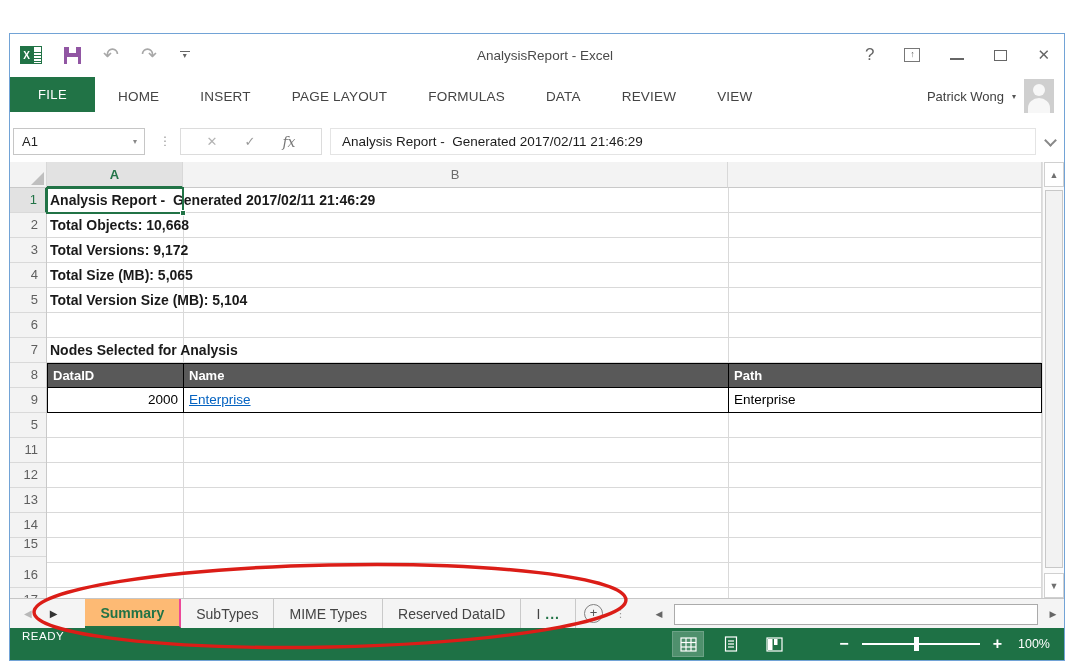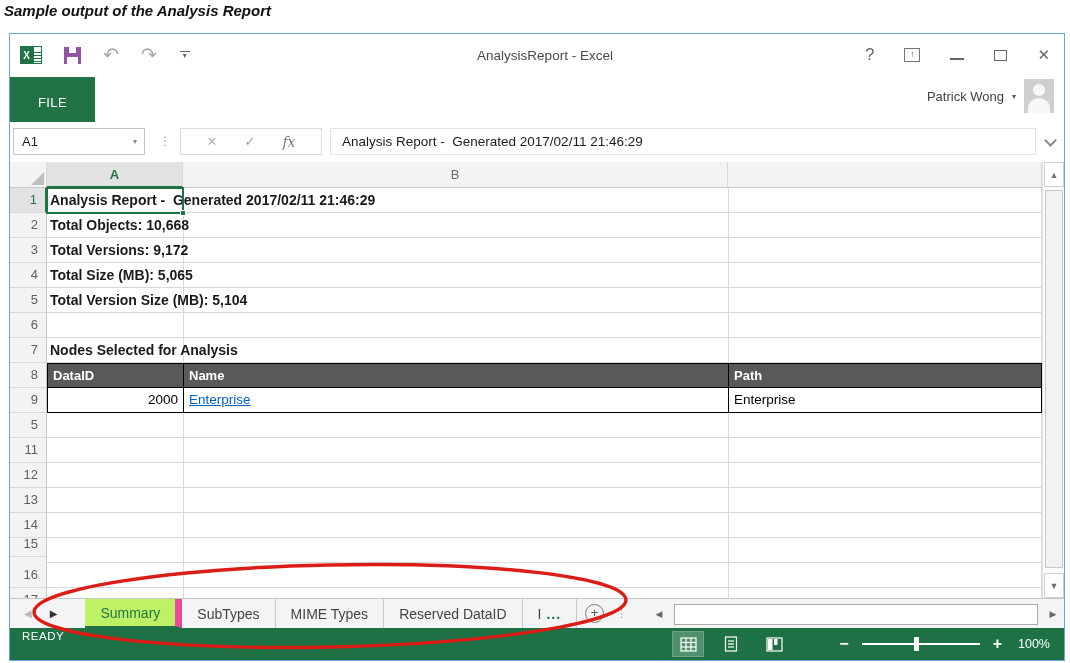--- a/index.html
+++ b/index.html
@@ -31,21 +31,21 @@
   .win-title{position:absolute;left:16px;right:0;top:0;height:42px;display:flex;align-items:center;justify-content:center;font-size:13.5px;color:#4A4A4A;pointer-events:none}
   .win-controls{position:absolute;right:14px;top:0;height:42px;display:flex;align-items:center;gap:30px}
   .help-g{font-size:17px;color:#666}
   .ribbondisp{width:16px;height:14px;border:1px solid #777;display:flex;align-items:flex-start;justify-content:center;font-size:9px;color:#666;line-height:11px}
   .min-g{width:14px;border-top:2px solid #666;margin-top:8px}
   .max-g{width:13px;height:11px;border:1px solid #666}
   .close-g{font-size:15px;color:#666}
 
   
   .ribbonrow{position:absolute;left:0;top:42px;width:1054px;height:46px;background:#fff}
-  .file-tab{position:absolute;left:0;top:1px;width:85px;height:50px;background:var(--green);color:#fff;font-size:13px;display:flex;align-items:center;justify-content:center;letter-spacing:.4px}
+  .file-tab{position:absolute;left:0;top:1px;width:85px;height:35px;background:var(--green);color:#fff;font-size:13px;display:flex;align-items:center;justify-content:center;letter-spacing:.4px}
   .rtabs{position:absolute;left:108px;top:0;height:40px;display:flex;align-items:center;gap:41px}
   .rtab{font-size:13.5px;color:var(--tab-gray);letter-spacing:.2px;white-space:pre}
   .account{position:absolute;right:10px;top:2px;height:36px;display:flex;align-items:center;gap:8px}
   .account-name{font-size:13px;color:#3F3F3F}
   .account-car{font-size:8px;color:#555}
   .avatar{position:relative;width:30px;height:34px;background:#CFCFCF;overflow:hidden}
   .avatar::before{content:"";position:absolute;left:9px;top:5px;width:12px;height:12px;border-radius:50%;background:#F7F7F7}
   .avatar::after{content:"";position:absolute;left:4px;top:19px;width:22px;height:20px;border-radius:50% 50% 0 0;background:#F7F7F7}
 
   
@@ -83,21 +83,21 @@
   .tcell a{color:var(--link);text-decoration:underline}
   .vscroll{position:absolute;left:1032px;top:0;width:22px;height:436px;background:#FBFBFB;border-left:1px solid #E0E0E0}
   .sbtn{position:absolute;left:1px;width:20px;height:25px;background:#fff;border:1px solid #D0D0D0;display:flex;align-items:center;justify-content:center;font-size:9px;color:#707070}
   .vthumb{position:absolute;left:2px;top:28px;width:18px;height:378px;background:#F2F2F2;border:1px solid #C8C8C8}
 
   
   .tabbar{position:absolute;left:0;top:564px;width:1054px;height:30px;background:#F4F4F4;border-top:1px solid #C6C6C6;display:flex;align-items:stretch}
   .tab-nav{display:flex;align-items:center;gap:18px;padding-left:14px;margin-right:28px}
   .tab-nav .na{font-size:10px}
   .sheettab{display:flex;align-items:center;padding:0 15px;font-size:14px;color:var(--tab-gray);border-right:1px solid #C9C9C9;white-space:pre}
-  .sheettab.active{background:#bef264;color:var(--green);font-weight:normal;border-right:7px solid #ec4899;border-bottom:2.5px solid var(--green)}
+  .sheettab.active{background:#fdba74;color:var(--green);font-weight:bold;border-right:2px solid #ec4899;border-bottom:2.5px solid var(--green)}
   .sheettab .dots{color:var(--green);font-weight:bold;margin-left:5px;letter-spacing:1px}
   .addsheet{width:19px;height:19px;border:1px solid #808080;border-radius:50%;color:#555;font-size:13px;line-height:16px;text-align:center;align-self:center;margin-left:8px}
   .tb-dots{align-self:center;margin-left:12px;font-size:11px;color:#999}
   .hscroll{position:absolute;left:638px;right:0;top:3px;height:24px;display:flex;align-items:center}
   .hbtn{width:22px;height:22px;display:flex;align-items:center;justify-content:center;font-size:9px;color:#666}
   .hthumb{flex:1;height:21px;background:#fff;border:1px solid #ABABAB;margin:0 4px}
 
   
   .statusbar{position:absolute;left:0;top:594px;width:1054px;height:32px;background:var(--status-green);color:#fff}
   .ready{position:absolute;left:12px;top:0;height:16px;display:flex;align-items:center;font-size:11.5px;letter-spacing:.5px}
@@ -109,21 +109,20 @@
   .zoom-thumb{position:absolute;left:52px;top:-6px;width:5px;height:14px;background:#fff}
   .zoom-label{font-size:12.5px;margin-left:3px}
   .spacer24{width:24px}
 
   .annotation{position:absolute;left:0;top:0;pointer-events:none}
 </style>
 </head>
 <body>
 
 <div class="canvas">
-  <div class="caption">Sample output of the Analysis Report</div>
 
   <div class="window">
 
     <div class="titlebar">
       <div class="qat">
         <span class="xl-icon">
             <span class="xl-x">X</span>
             <span class="xl-page"></span>
           </span>
         <span class="save-icon"></span>
@@ -139,20 +138,29 @@
         <span class="help-g">?</span>
         <span class="ribbondisp">↑</span>
         <span class="min-g"></span>
         <span class="max-g"></span>
         <span class="close-g">✕</span>
       </div>
     </div>
 
     <div class="ribbonrow">
       <div class="file-tab">FILE</div>
+      <div class="rtabs" id="ribbon-tabs">
+          <span class="rtab">HOME</span>
+          <span class="rtab">INSERT</span>
+          <span class="rtab">PAGE LAYOUT</span>
+          <span class="rtab">FORMULAS</span>
+          <span class="rtab">DATA</span>
+          <span class="rtab">REVIEW</span>
+          <span class="rtab">VIEW</span>
+        </div>
       <div class="account">
         <span class="account-name">Patrick Wong</span>
         <span class="account-car">▾</span>
         <span class="avatar"></span>
       </div>
     </div>
 
     <div class="formularow">
       <div class="namebox">
         <span>A1</span>

